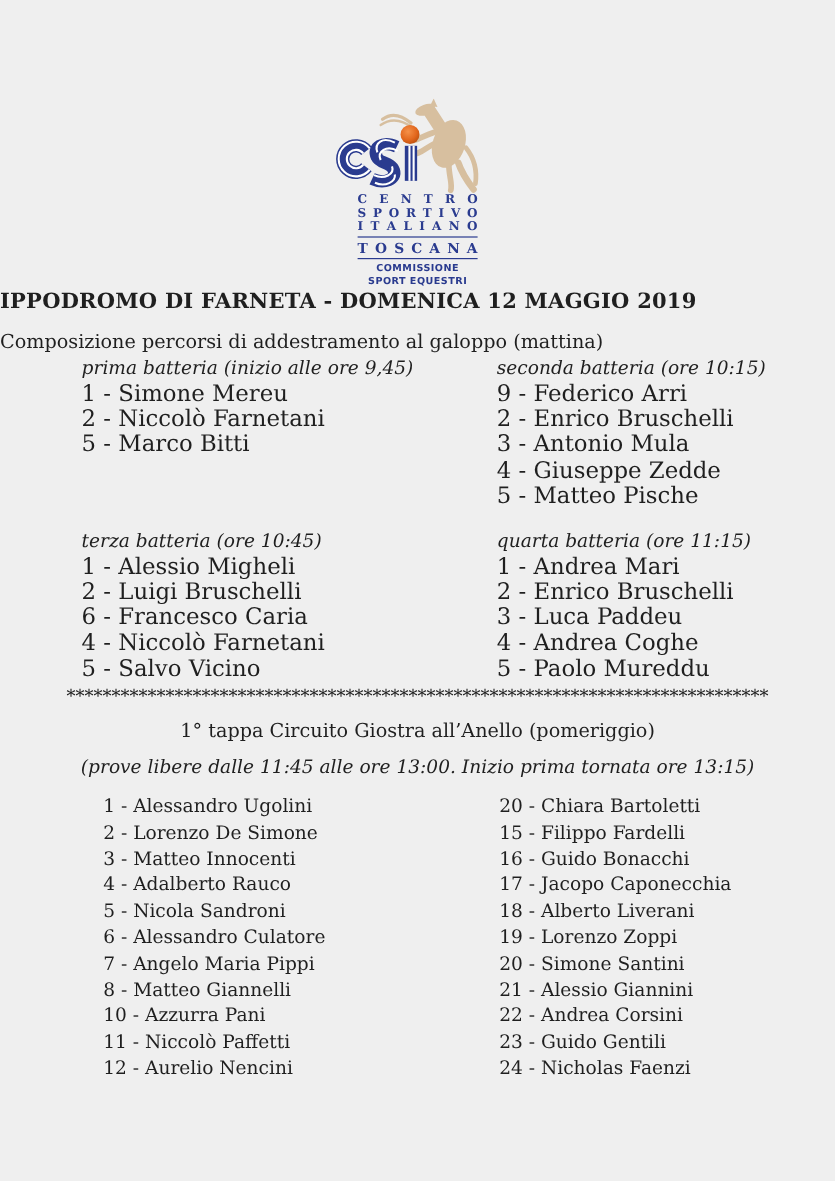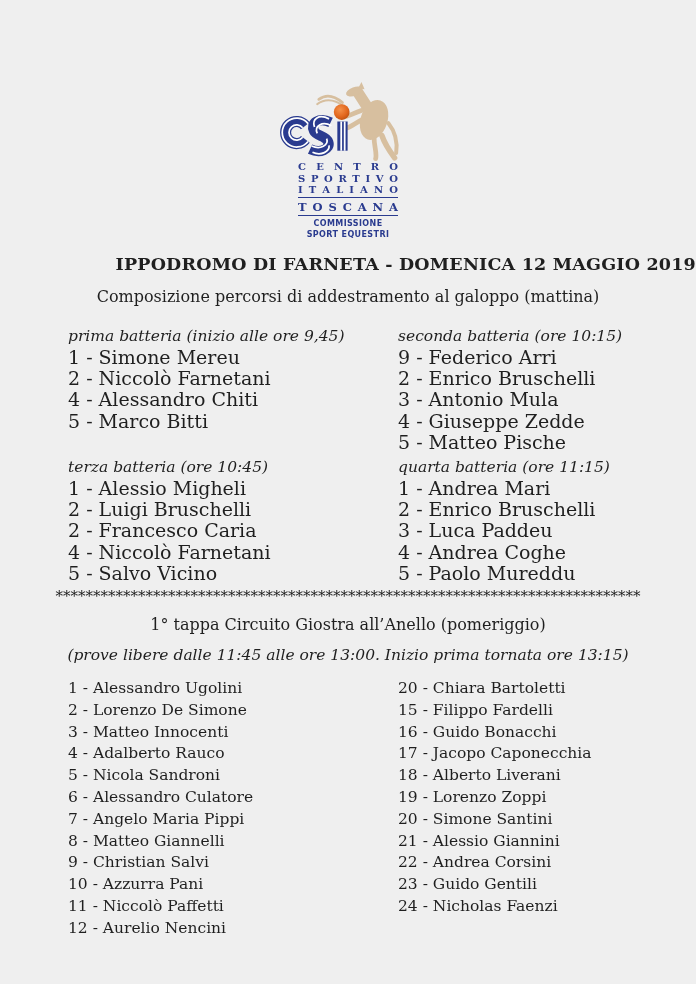--- a/index.html
+++ b/index.html
@@ -16,35 +16,35 @@
   .logo{display:flex;flex-direction:column;align-items:center;padding-top:82px;}
   .logo-art{width:150px;height:79px;display:block;}
   .logo-text{width:100px;margin-top:0;color:#2a3b8f;}
   .jl{display:flex;justify-content:space-between;font-weight:bold;font-size:10px;line-height:11.5px;}
   .jl.region{font-size:11.5px;line-height:14px;}
   .logo-rule{border-top:1.6px solid #2a3b8f;margin:1.5px 0;}
   .comm{font-family:"DejaVu Sans","Liberation Sans",sans-serif;font-weight:bold;font-size:8px;line-height:10.5px;text-align:center;letter-spacing:0.4px;}
   .comm.first{margin-top:3px;}
 
   
-  .title{text-align:right;font-weight:bold;font-size:17.5px;line-height:24px;margin-top:12px;letter-spacing:0.2px;}
-  .subtitle{text-align:center;font-size:16px;line-height:22px;margin-top:10px;}
-
-  
-  .morning{display:grid;grid-template-columns:330px auto;row-gap:3px;padding-left:68px;margin-top:17px;}
+  .title{text-align:left;font-weight:bold;font-size:17.5px;line-height:24px;margin-top:0;letter-spacing:0.2px;}
+  .subtitle{text-align:left;font-size:16px;line-height:22px;margin-top:10px;}
+
+  
+  .morning{display:grid;grid-template-columns:330px auto;row-gap:3px;padding-left:68px;margin-top:0;gap:16px;}
   .bat-label{font-style:italic;font-size:15.5px;line-height:22px;}
   .rider{font-size:19px;line-height:21.2px;}
 
   
   .stars{text-align:center;font-size:15px;line-height:20px;margin-top:2px;white-space:nowrap;overflow:hidden;}
   .aft-title{text-align:center;font-size:16px;line-height:22px;margin-top:8px;}
   .aft-note{text-align:center;font-size:15.5px;line-height:22px;font-style:italic;margin-top:8px;}
   .afternoon{display:grid;grid-template-columns:330px auto;padding-left:68px;margin-top:12px;}
   .aft-col{display:block;}
-  .entry{font-size:15.5px;line-height:21.8px;}
+  .entry{font-size:15.5px;line-height:21.8px;margin-left:18px;}
 </style>
 </head>
 <body>
 
 <div class="page">
 
   <div class="logo">
     <svg class="logo-art" viewBox="0 0 190 100" aria-hidden="true">
       <defs>
         <radialGradient id="ballGrad" cx="40%" cy="35%" r="75%">
@@ -134,38 +134,37 @@
 
   <div class="title">IPPODROMO DI FARNETA - DOMENICA 12 MAGGIO 2019</div>
   <div class="subtitle">Composizione percorsi di addestramento al galoppo (mattina)</div>
 
   <div class="morning">
 
     <section>
       <div class="bat-label">prima batteria (inizio alle ore 9,45)</div>
       <div class="rider">1 - Simone Mereu</div>
       <div class="rider">2 - Niccolò Farnetani</div>
-      <div class="rider">4 - Alessandro Chiti</div>
       <div class="rider">5 - Marco Bitti</div>
     </section>
 
     <section>
       <div class="bat-label">seconda batteria (ore 10:15)</div>
       <div class="rider">9 - Federico Arri</div>
       <div class="rider">2 - Enrico Bruschelli</div>
       <div class="rider">3 - Antonio Mula</div>
       <div class="rider">4 - Giuseppe Zedde</div>
       <div class="rider">5 - Matteo Pische</div>
     </section>
 
     <section>
       <div class="bat-label">terza batteria (ore 10:45)</div>
       <div class="rider">1 - Alessio Migheli</div>
       <div class="rider">2 - Luigi Bruschelli</div>
-      <div class="rider">2 - Francesco Caria</div>
+      <div class="rider">6 - Francesco Caria</div>
       <div class="rider">4 - Niccolò Farnetani</div>
       <div class="rider">5 - Salvo Vicino</div>
     </section>
 
     <section>
       <div class="bat-label">quarta batteria (ore 11:15)</div>
       <div class="rider">1 - Andrea Mari</div>
       <div class="rider">2 - Enrico Bruschelli</div>
       <div class="rider">3 - Luca Paddeu</div>
       <div class="rider">4 - Andrea Coghe</div>
@@ -182,21 +181,20 @@
   <div class="afternoon">
     <div class="aft-col">
       <div class="entry">1 - Alessandro Ugolini</div>
       <div class="entry">2 - Lorenzo De Simone</div>
       <div class="entry">3 - Matteo Innocenti</div>
       <div class="entry">4 - Adalberto Rauco</div>
       <div class="entry">5 - Nicola Sandroni</div>
       <div class="entry">6 - Alessandro Culatore</div>
       <div class="entry">7 - Angelo Maria Pippi</div>
       <div class="entry">8 - Matteo Giannelli</div>
-      <div class="entry">9 - Christian Salvi</div>
       <div class="entry">10 - Azzurra Pani</div>
       <div class="entry">11 - Niccolò Paffetti</div>
       <div class="entry">12 - Aurelio Nencini</div>
     </div>
     <div class="aft-col">
       <div class="entry">20 - Chiara Bartoletti</div>
       <div class="entry">15 - Filippo Fardelli</div>
       <div class="entry">16 - Guido Bonacchi</div>
       <div class="entry">17 - Jacopo Caponecchia</div>
       <div class="entry">18 - Alberto Liverani</div>

